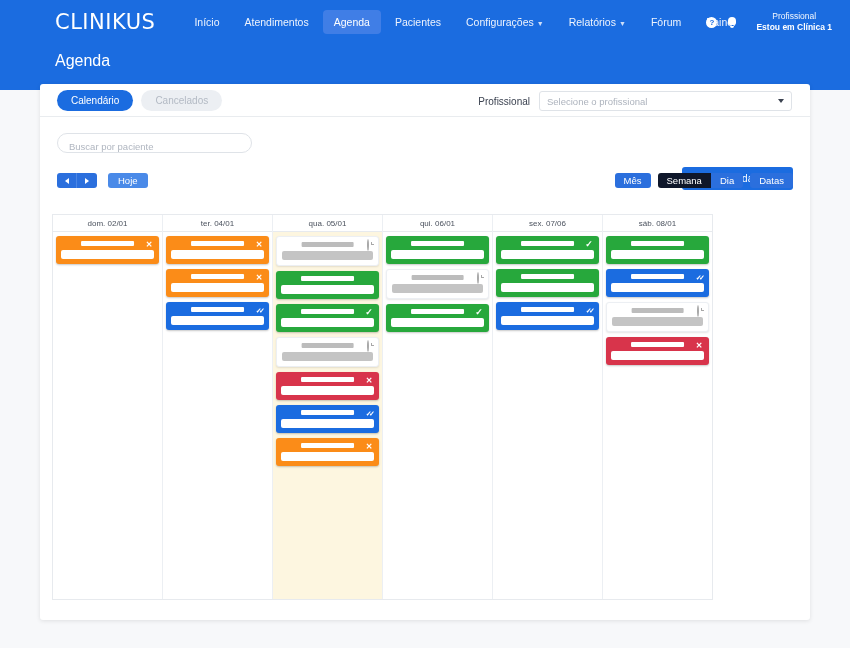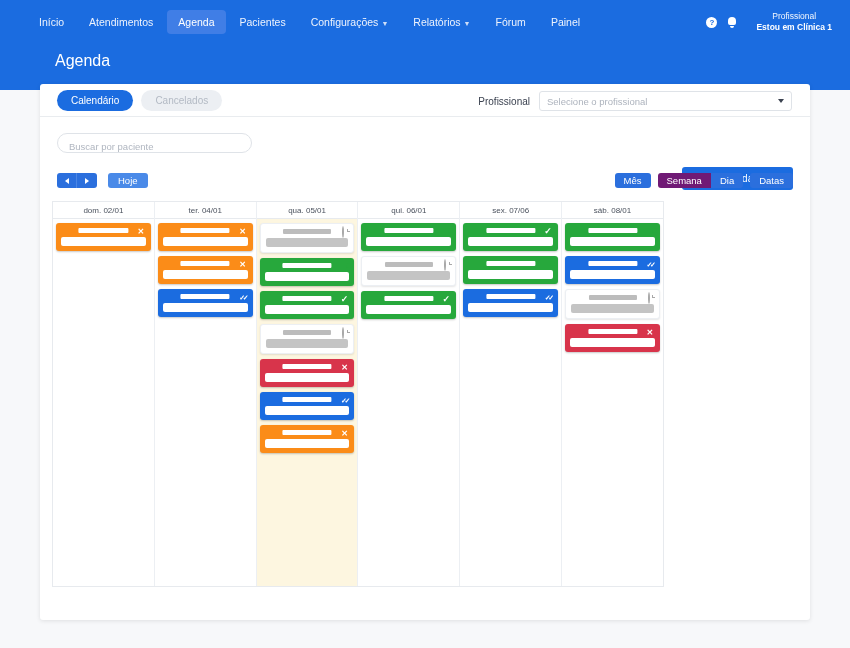--- a/index.html
+++ b/index.html
@@ -170,26 +170,26 @@
   .viewgrp {
     position: absolute; right: 17px; top: 0;
     display: flex; gap: 7px; justify-content: flex-end;
   }
   .vbtn {
     background: #2b6fdd; color: #fff; font-size: 9.5px;
     padding: 2px 9px; border-radius: 3px; cursor: pointer;
   }
   .seg { display: flex; border-radius: 3px; overflow: hidden; }
   .seg .vbtn { border-radius: 0; }
-  .seg .vbtn.sel { background: #701a75; }
+  .seg .vbtn.sel { background: #0f172a; }
 
   
   .grid {
-    position: absolute; left: 12px; top: 117px;
-    width: 612px; height: 386px;
+    position: absolute; left: 12px; top: 130px;
+    width: 661px; height: 386px;
     border: 1px solid #e7eaee;
     display: flex;
   }
   .col {
     flex: 1 1 0;
     border-right: 1px solid #eceff3;
     display: flex; flex-direction: column;
   }
   .col:last-child { border-right: none; }
   .col.today .colbody { background: #fdf6e0; }
@@ -255,20 +255,21 @@
   .g-check::before { content: "\2713"; font-size: 9px; font-weight: bold; }
   .g-dcheck::before { content: "\2713\2713"; font-size: 7px; font-weight: bold; letter-spacing: -2.5px; }
   .g-x::before { content: "\2715"; font-size: 8px; font-weight: bold; }
 </style>
 </head>
 <body>
 
 <div class="topband">
 
   <div class="navbar">
+    <div class="brand">CLINIKUS</div>
     <div class="navlinks">
         <div class="navlink"><span>Início</span></div>
         <div class="navlink"><span>Atendimentos</span></div>
         <div class="navlink active"><span>Agenda</span></div>
         <div class="navlink"><span>Pacientes</span></div>
         <div class="navlink"><span>Configurações</span><span class="caret">▼</span></div>
         <div class="navlink"><span>Relatórios</span><span class="caret">▼</span></div>
         <div class="navlink"><span>Fórum</span></div>
         <div class="navlink"><span>Painel</span></div>
       </div>

